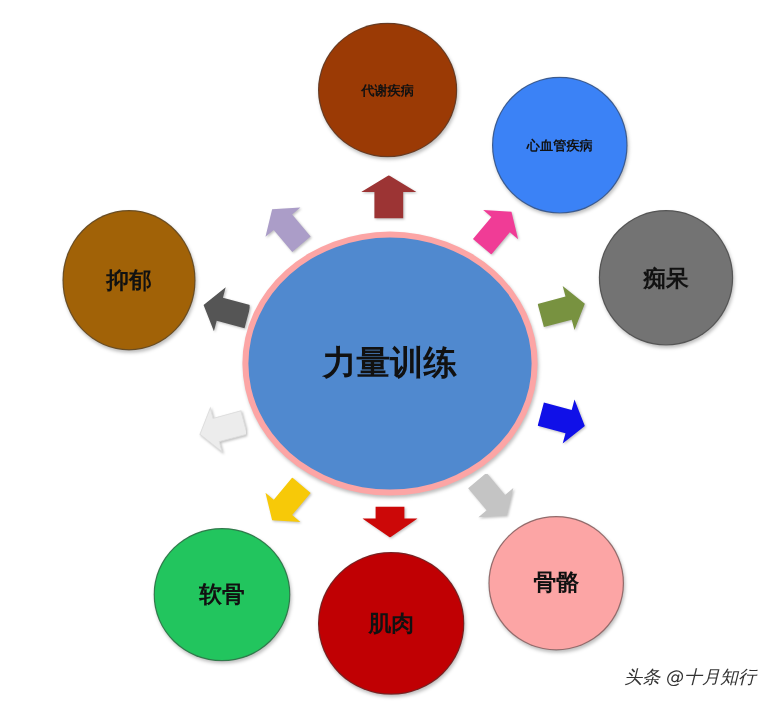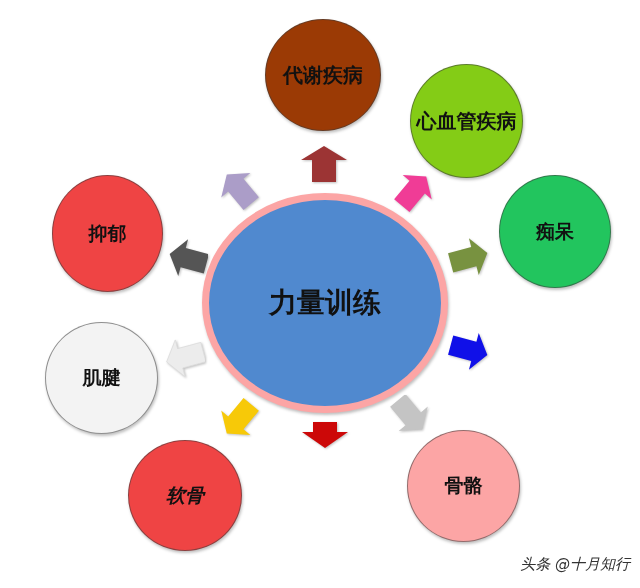--- a/index.html
+++ b/index.html
@@ -7,63 +7,63 @@
          font-family: "DejaVu Sans", "Liberation Sans", sans-serif; }
   .canvas { position: absolute; left: 0; top: 0; width: 640px; height: 588px; }
   .node {
     position: absolute; border-radius: 50%;
     display: flex; align-items: center; justify-content: center;
     border: 1px solid rgba(60,60,60,0.55);
     box-shadow: 1px 2px 3px rgba(0,0,0,0.25);
     box-sizing: border-box;
   }
   .node-label { font-weight: bold; color: #111111; font-size: 19px; letter-spacing: 0px; white-space: nowrap; }
-  .node-label.small { font-size: 20px; }
-  .center-node { border: 7px solid #fca5a5; }
+  .node-label.small { font-size: 11px; }
+  .center-node { border: 5px solid #fca5a5; }
   .center-label { font-size: 28px; font-weight: bold; color: #111111; }
   .arrow { position: absolute; }
   .arrow svg { display: block; filter: drop-shadow(1px 1px 1px rgba(0,0,0,0.25)); }
   .watermark { position: absolute; right: 10px; bottom: 14px; font-size: 15px; color: #333333; font-style: italic; }
 </style>
 </head>
 <body>
 
 <div class="canvas">
 
   <div class="node center-node" style="left:202px; top:193px; width:246px; height:220px; background:#5089cf;">
     <span class="center-label">力量训练</span>
   </div>
 
   <div class="node" style="left:265px; top:19px; width:116px; height:112px; background:#9b3a05;">
     <span class="node-label small">代谢疾病</span>
   </div>
 
-  <div class="node" style="left:410px; top:64px; width:113px; height:114px; background:#84cc16;justify-content:center;">
+  <div class="node" style="left:410px; top:64px; width:113px; height:114px; background:#3b82f6;justify-content:center;">
     <span class="node-label small">心血管疾病</span>
   </div>
 
-  <div class="node" style="left:499px; top:175px; width:112px; height:113px; background:#22c55e;align-items:center;">
+  <div class="node" style="left:499px; top:175px; width:112px; height:113px; background:#737373;align-items:center;">
     <span class="node-label">痴呆</span>
   </div>
 
 
   <div class="node" style="left:407px; top:430px; width:113px; height:112px; background:#fca5a5;">
     <span class="node-label">骨骼</span>
   </div>
 
+  <div class="node" style="left:265px; top:460px; width:122px; height:119px; background:#c00003;">
+    <span class="node-label">肌肉</span>
+  </div>
 
-  <div class="node" style="left:128px; top:440px; width:114px; height:111px; background:#ef4444;font-style:italic;">
+  <div class="node" style="left:128px; top:440px; width:114px; height:111px; background:#22c55e;">
     <span class="node-label">软骨</span>
   </div>
 
-  <div class="node" style="left:45px; top:322px; width:113px; height:112px; background:#f3f3f3;">
-    <span class="node-label">肌腱</span>
-  </div>
 
-  <div class="node" style="left:52px; top:175px; width:111px; height:117px; background:#ef4444;">
+  <div class="node" style="left:52px; top:175px; width:111px; height:117px; background:#a16207;">
     <span class="node-label">抑郁</span>
   </div>
 
 
   <div class="arrow" style="left:301px; top:146px; width:46px; height:36px;">
     <svg width="46" height="36" viewBox="0 0 46 36">
         <polygon points="23,0 46,14 35,14 35,36 11,36 11,14 0,14" fill="#9c3434"></polygon>
       </svg>
   </div>
 

